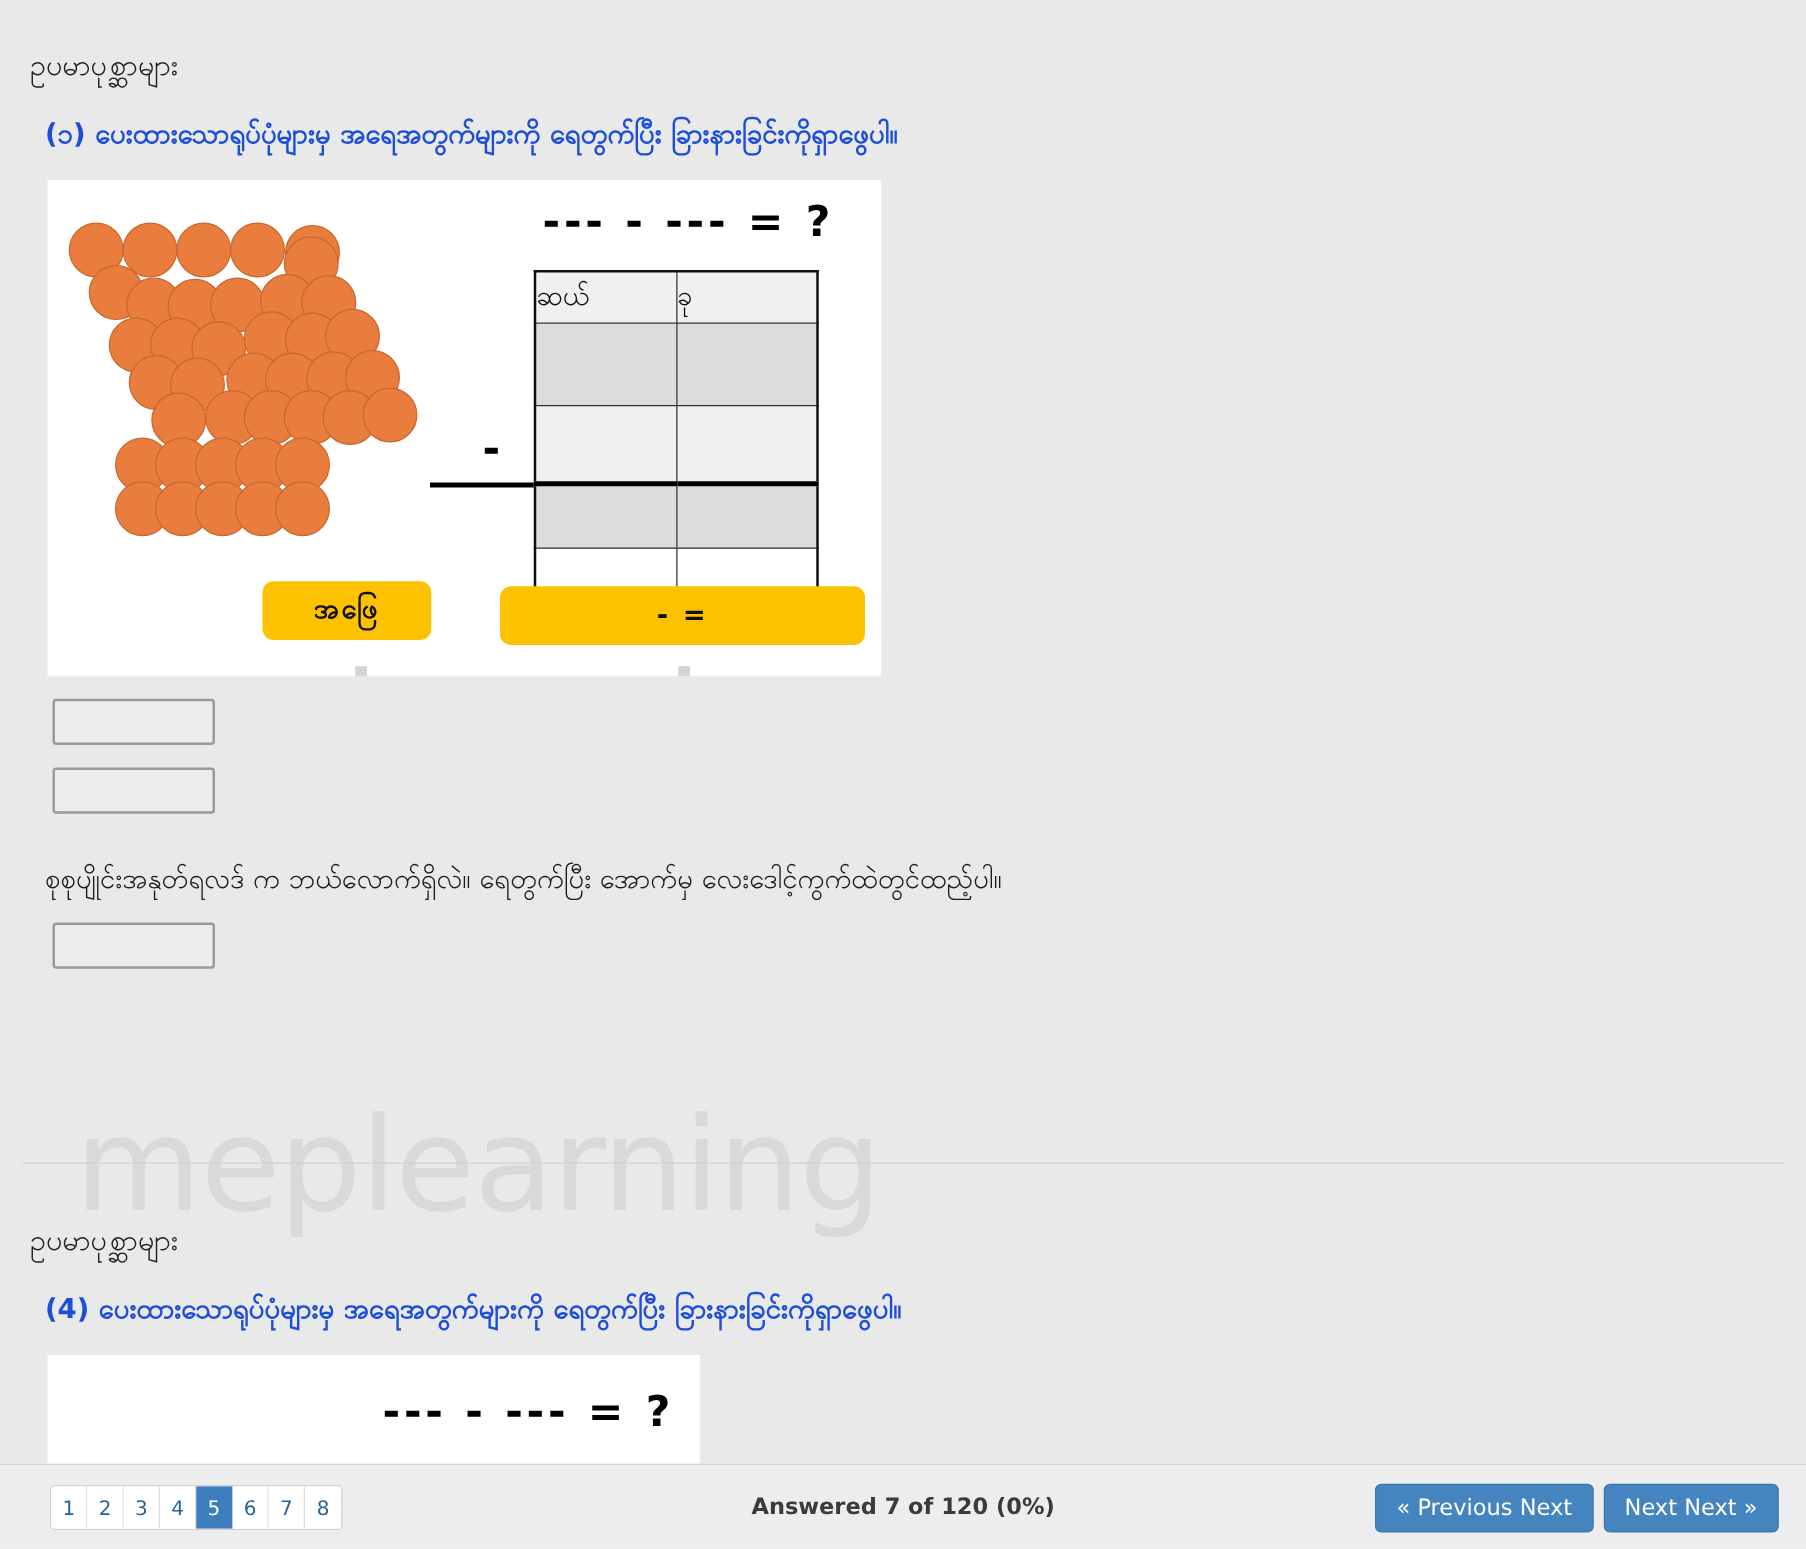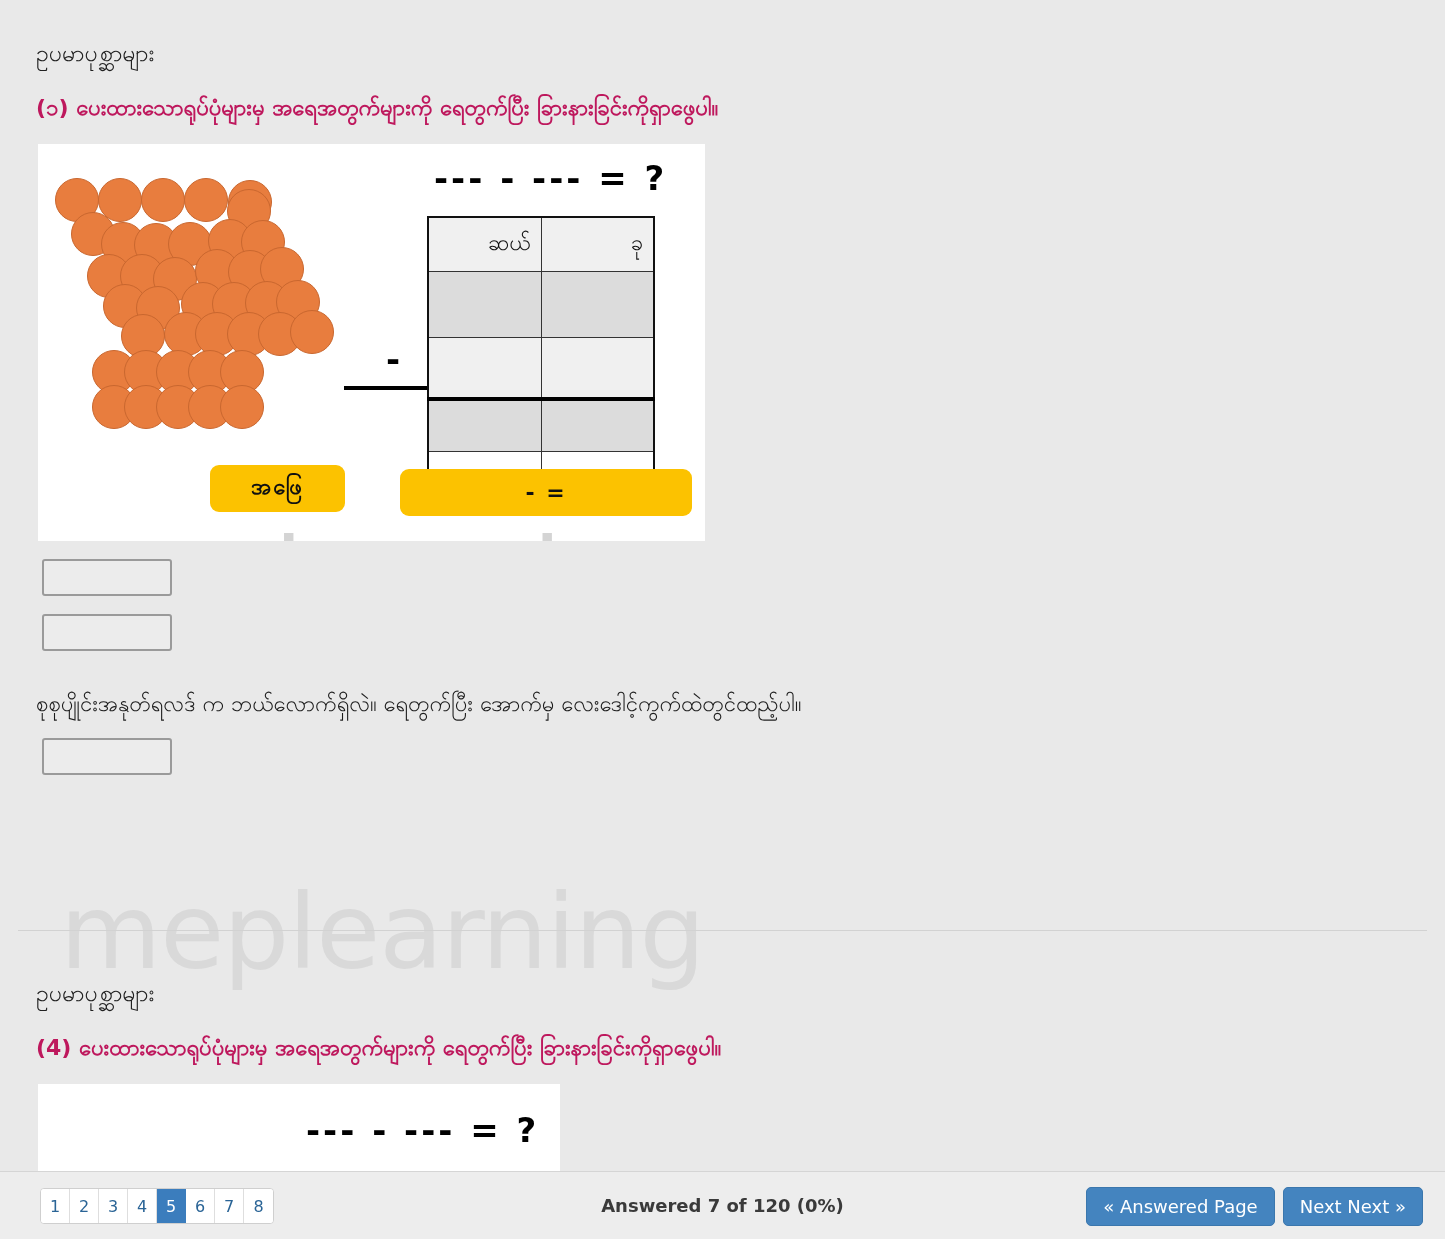--- a/index.html
+++ b/index.html
@@ -38,28 +38,28 @@
     line-height: 1;
   }
   .wm-1 { left: 60px; top: 880px; }
 
   .q-block { position: absolute; left: 0; width: 1445px; }
 
   .q-heading {
     font-size: 23px;
     color: #212121;
     margin: 0;
-    padding: 0 0 0 36px;
+    padding: 0 0 0 24px;
     font-weight: 400;
     line-height: 1.35;
   }
   .q-prompt {
     font-size: 22px;
     font-weight: bold;
-    color: #be185d;
+    color: #1d4ed8;
     padding: 0 0 0 36px;
     line-height: 1.4;
   }
   .q-text {
     font-size: 22px;
     color: #1b1b1b;
     padding: 0 0 0 36px;
     line-height: 1.4;
   }
 
@@ -106,25 +106,25 @@
   .pv-table {
     position: absolute;
     border-collapse: collapse;
     border: 2px solid #111;
     background: #f2f2f2;
   }
   .pv-table td {
     border: 1.5px solid #333;
     width: 113px;
     height: 44px;
-    text-align: right;
+    text-align: left;
     vertical-align: middle;
     font-size: 22px;
     color: #111;
-    padding: 10px;
+    padding: 0;
   }
   .pv-head td { background: #f0f0f0; height: 42px; }
   .pv-shade td { background: #dcdcdc; height: 66px; }
   .pv-light td { background: #f0f0f0; height: 62px; }
   .pv-bottom td { background: #dcdcdc; height: 52px; border-top: 4px solid #000; }
   .pv-foot td { background: #ffffff; height: 46px; border-top: 1.5px solid #333; border-bottom: none; }
 
   .minus-sign {
     position: absolute;
     font-size: 34px;
@@ -371,16 +371,16 @@
     <div class="pg">4</div>
     <div class="pg active">5</div>
     <div class="pg">6</div>
     <div class="pg">7</div>
     <div class="pg">8</div>
   </div>
 
   <div id="answered">Answered 7 of 120 (0%)</div>
 
   <div class="nav-btns">
-    <button class="nav-btn">« Answered Page</button>
+    <button class="nav-btn">« Previous Next</button>
     <button class="nav-btn">Next Next »</button>
   </div>
 </div>
 
 </body></html>

